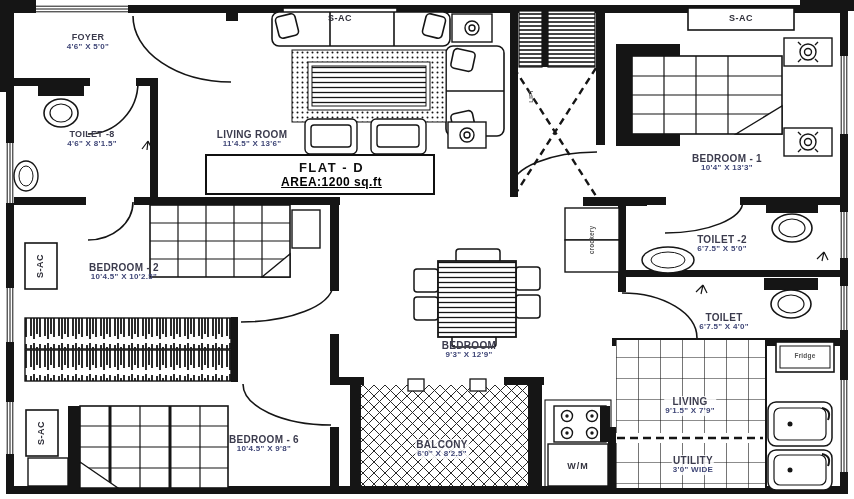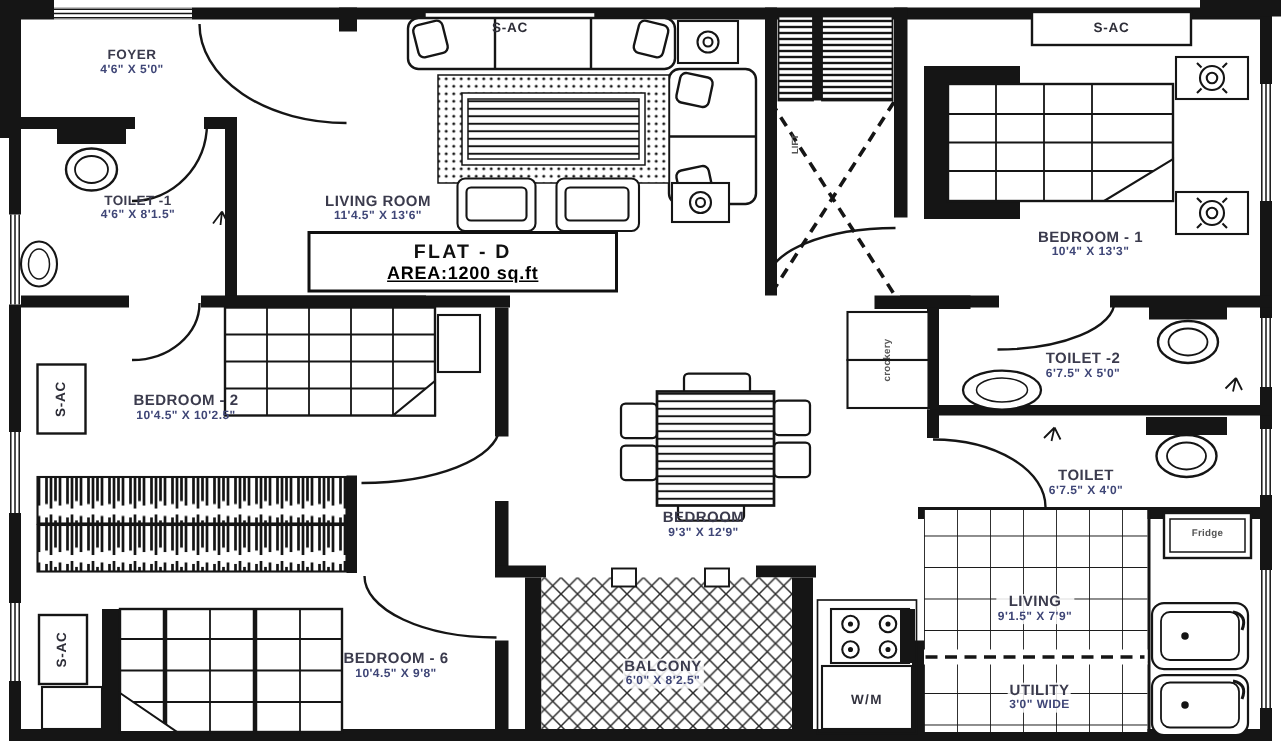--- a/index.html
+++ b/index.html
@@ -9,21 +9,21 @@
   .lbl{position:absolute;transform:translate(-50%,-50%);text-align:center;font-weight:bold;
        color:#3b3b4d;line-height:1.1;white-space:nowrap;letter-spacing:.3px;z-index:5;}
   .lbl .nm{display:block;font-size:10px;}
   .lbl .nm.sm{font-size:9px;}
   .lbl .dm{display:block;font-size:8px;color:#3f4677;}
   .vert{transform:translate(-50%,-50%) rotate(-90deg);}
   .plate .nm,.plate .dm{background:rgba(255,255,255,.85);padding:0 1px;}
   .sac{font-size:9px;font-weight:bold;color:#2e2e38;letter-spacing:.5px;}
   .tiny{font-size:6.5px;font-weight:bold;color:#555;letter-spacing:.2px;}
   .flatbox{position:absolute;left:205px;top:154px;width:203px;height:37px;border:2.5px solid #101010;
-       background:#fff;display:flex;flex-direction:column;align-items:center;justify-content:center;z-index:6;}
+       background:#fff;display:flex;flex-direction:column;align-items:center;justify-content:center;z-index:6;padding-left:23px;}
   .flatbox .t1{font-size:13px;font-weight:bold;color:#101010;letter-spacing:1.5px;}
   .flatbox .t2{font-size:12px;font-weight:bold;color:#000000;text-decoration:underline;letter-spacing:.5px;}
   .wm{font-size:9px;font-weight:bold;color:#33333f;letter-spacing:1px;text-align:center;}
 </style>
 </head>
 <body>
 
 <div id="plan">
 
 <svg width="854" height="499" viewBox="0 0 854 499">
@@ -321,21 +321,21 @@
   <span class="t1">FLAT - D</span>
   <span class="t2">AREA:1200 sq.ft</span>
 </div>
 
 <div class="lbl" style="left:88px;top:42px;">
   <span class="nm sm">FOYER</span>
   <span class="dm">4'6" X 5'0"</span>
 </div>
 
 <div class="lbl" style="left:92px;top:139px;">
-  <span class="nm sm">TOILET -1</span>
+  <span class="nm sm">TOILET -8</span>
   <span class="dm">4'6" X 8'1.5"</span>
 </div>
 
 <div class="lbl" style="left:252px;top:139px;">
   <span class="nm">LIVING ROOM</span>
   <span class="dm">11'4.5" X 13'6"</span>
 </div>
 
 <div class="lbl" style="left:727px;top:163px;">
   <span class="nm">BEDROOM - 1</span>

